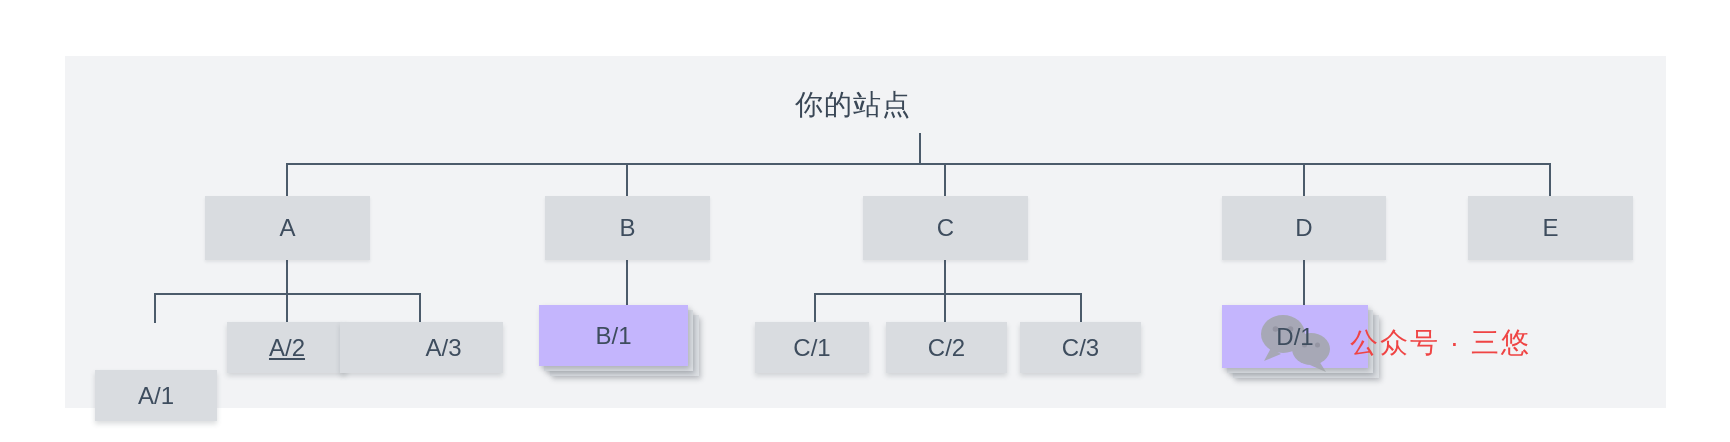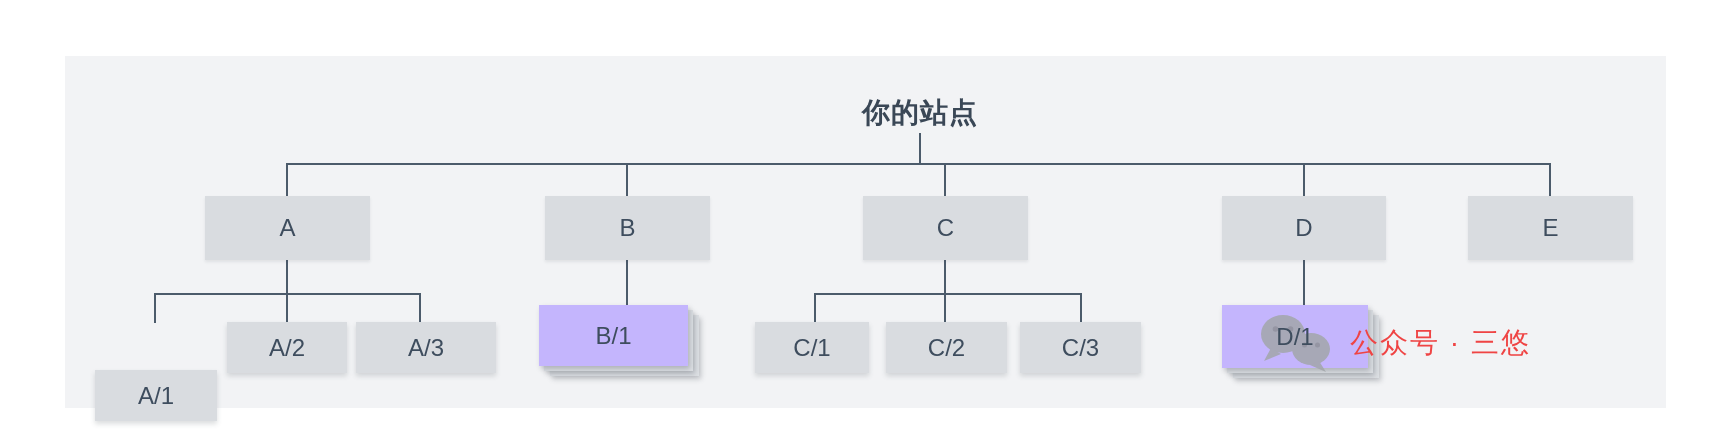--- a/index.html
+++ b/index.html
@@ -3,22 +3,22 @@
 <meta charset="utf-8">
 <style>
   html,body { margin:0; padding:0; background:#ffffff; }
   body { font-family:"Liberation Sans","DejaVu Sans",sans-serif; }
   #stage { position:relative; width:1730px; height:442px; background:#ffffff; overflow:hidden; }
 
   .panel { position:absolute; left:65px; top:56px; width:1601px; height:352px; background:#f2f3f5; }
 
   #wires { position:absolute; left:0; top:0; width:1730px; height:442px; pointer-events:none; }
 
-  .diagram-title { position:absolute; left:795px; top:94px; width:250px; text-align:center;
-                   font-size:28px; font-weight:bold; color:#3a4756; letter-spacing:1px; }
+  .diagram-title { position:absolute; left:795px; top:86px; width:250px; 
+                   font-size:28px; font-weight:normal; color:#3a4756; letter-spacing:1px; }
 
   .node { position:absolute; background:#d9dce0; display:flex; align-items:center; justify-content:center;
           color:#3e4d5e; font-size:24px; box-shadow:0 2px 3px rgba(60,70,80,0.10); }
   .node.lvl1 { top:196px; height:64px; }
   .node.child { top:322px; height:51px; box-shadow:0 3px 5px rgba(60,70,80,0.18); }
 
   
   .stack { position:absolute; background:none; box-shadow:none; }
   .sheet { position:absolute; background:#c4b5fd; box-shadow:2px 3px 5px rgba(60,70,80,0.28); }
   .sheet.s3 { left:11px; top:10px; width:100%; height:100%; background:#dde0e4; }
@@ -26,22 +26,22 @@
   .sheet.s1 { left:0; top:0; width:100%; height:100%; display:flex; align-items:center; justify-content:center; }
   .stack .lbl { position:relative; z-index:5; }
 
   
   #node-a { left:205px;  width:165px; }
   #node-b { left:545px;  width:165px; }
   #node-c { left:863px;  width:165px; }
   #node-d { left:1222px; width:164px; }
   #node-e { left:1468px; width:165px; }
   #node-a1 { left:95px;   width:122px;margin-top:48px; }
-  #node-a2 { left:227px;  width:120px; }
-  #node-a3 { left:356px;  width:140px; }
+  #node-a2 { left:227px;  width:120px;text-decoration:underline; }
+  #node-a3 { left:340px;  width:119px;padding-left:44px; }
   #node-c1 { left:755px;  width:114px; }
   #node-c2 { left:886px;  width:121px; }
   #node-c3 { left:1020px; width:121px; }
   #node-b1 { left:539px;  top:305px; width:149px; height:61px; }
   #node-d1 { left:1222px; top:305px; width:146px; height:63px;border-radius:9px; }
 
   
   .watermark { position:absolute; left:1258px; top:312px; display:flex; align-items:center; }
   .wm-icon { width:80px; height:62px; opacity:0.85; }
   .wm-text { margin-left:12px; font-size:28px; color:#ef4444; letter-spacing:2px; white-space:nowrap; }

